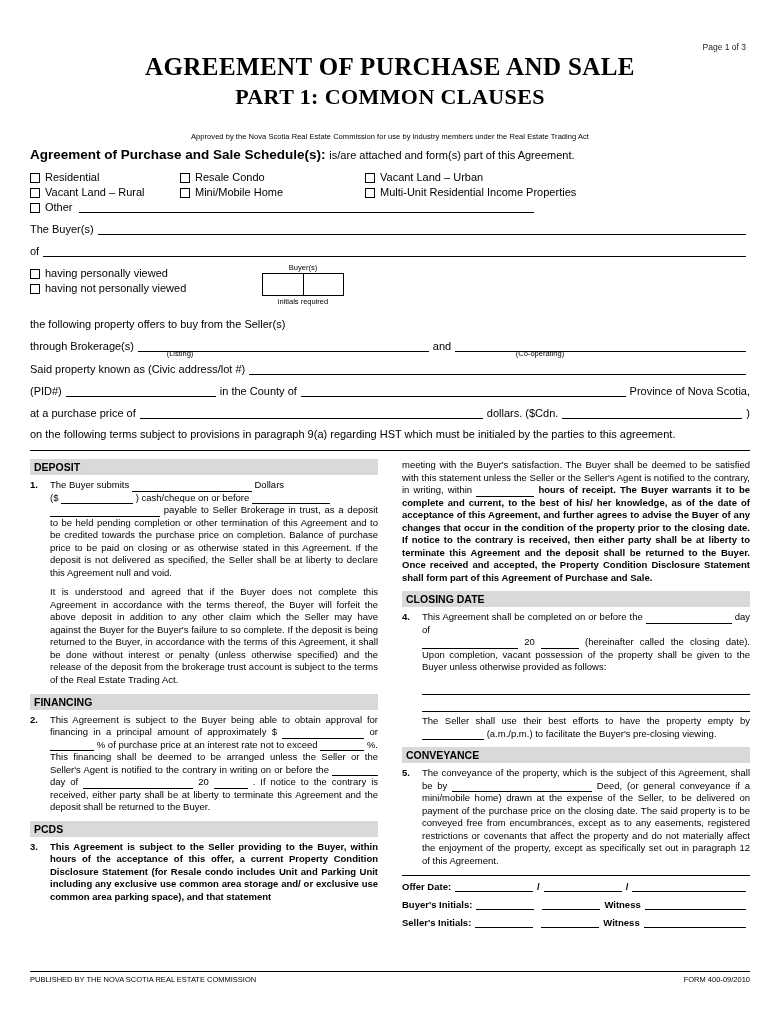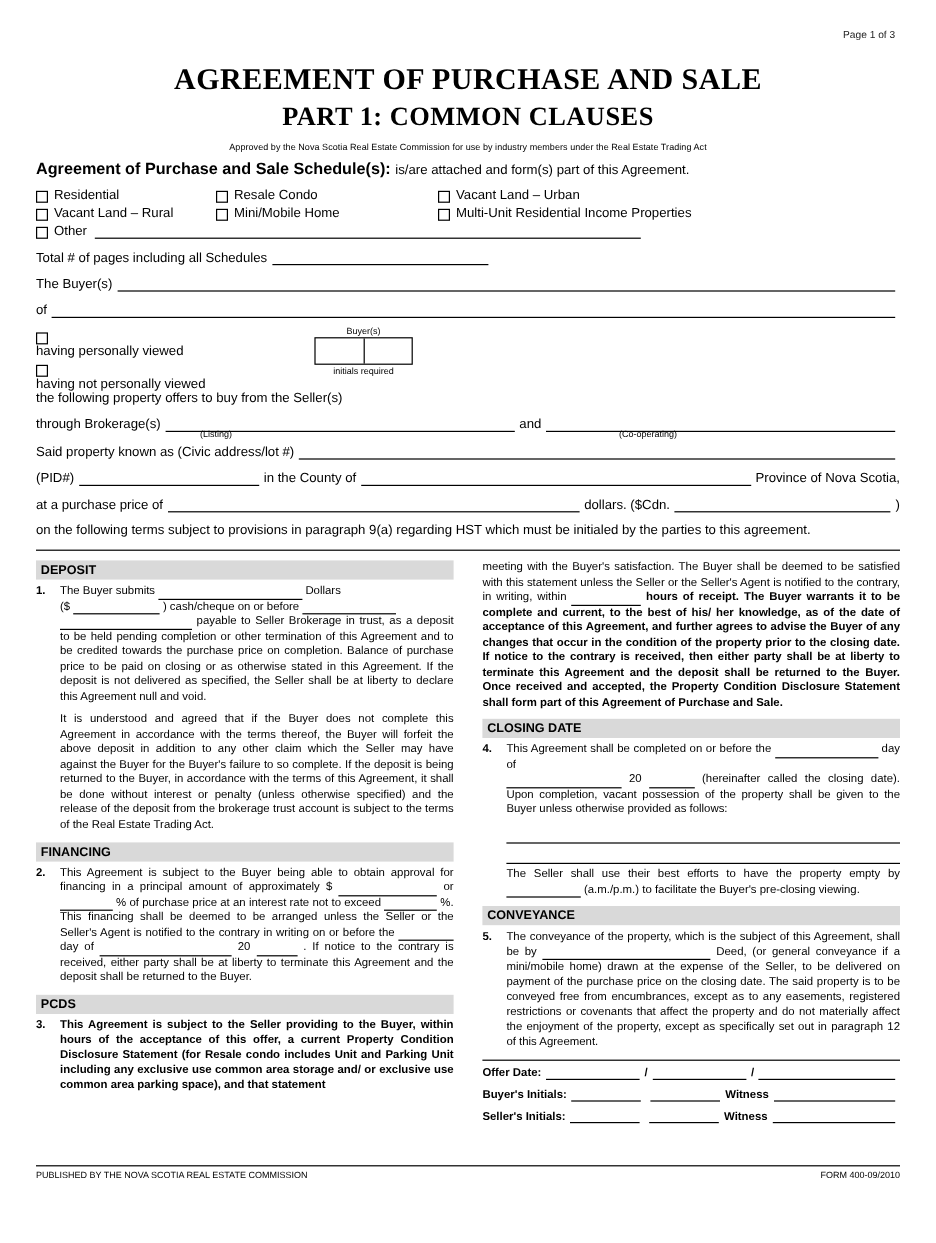--- a/index.html
+++ b/index.html
@@ -17,21 +17,21 @@
   }
   .page {
     position: relative;
     width: 780px;
     height: 1036px;
     box-sizing: border-box;
     padding: 26px 30px 10px 30px;
   }
   .page-num {
     position: absolute;
-    top: 24px;
+    top: 42px;
     right: 34px;
     font-size: 8.5px;
     color: #222;
   }
   .title-block {
     text-align: center;
     margin-top: 26px;
   }
   .title-main {
     font-family: "Liberation Serif", serif;
@@ -43,21 +43,21 @@
   .title-sub {
     font-family: "Liberation Serif", serif;
     font-size: 22px;
     font-weight: bold;
     letter-spacing: 0.4px;
     line-height: 1.25;
     margin-top: 1px;
   }
   .title-note {
     font-size: 7.5px;
-    margin-top: 8px;
+    margin-top: 22px;
     letter-spacing: 0.05px;
   }
   .sched-head {
     margin-top: 6px;
     font-size: 13.5px;
     font-weight: bold;
   }
   .sched-head .reg {
     font-weight: normal;
     font-size: 11px;
@@ -108,21 +108,21 @@
     position: relative;
     margin-top: 6px;
     height: 46px;
   }
   .viewed-opts {
     position: absolute;
     left: 0;
     top: 4px;
     font-size: 11px;
   }
-  .viewed-opts .chk { margin-bottom: 3px; flex-direction: column; }
+  .viewed-opts .chk { margin-bottom: 3px; }
   .init-box {
     position: absolute;
     left: 232px;
     top: 0;
     width: 82px;
     text-align: center;
   }
   .init-box .cap-top {
     font-size: 7.5px;
     margin-bottom: 1px;
@@ -285,24 +285,20 @@
     </div>
     <div class="chk-row">
       <div class="chk" style="width:100%">
         <span class="box"></span>
         <span>Other</span>
         <span class="chk-under" style="max-width:455px"></span>
       </div>
     </div>
   </div>
 
-  <div class="line-row">
-    <span class="lbl">Total # of pages including all Schedules</span>
-    <span class="fill" style="flex:none;width:180px"></span>
-  </div>
 
   <div class="line-row">
     <span class="lbl">The Buyer(s)</span>
     <span class="fill"></span>
   </div>
 
   <div class="line-row">
     <span class="lbl">of</span>
     <span class="fill"></span>
   </div>

